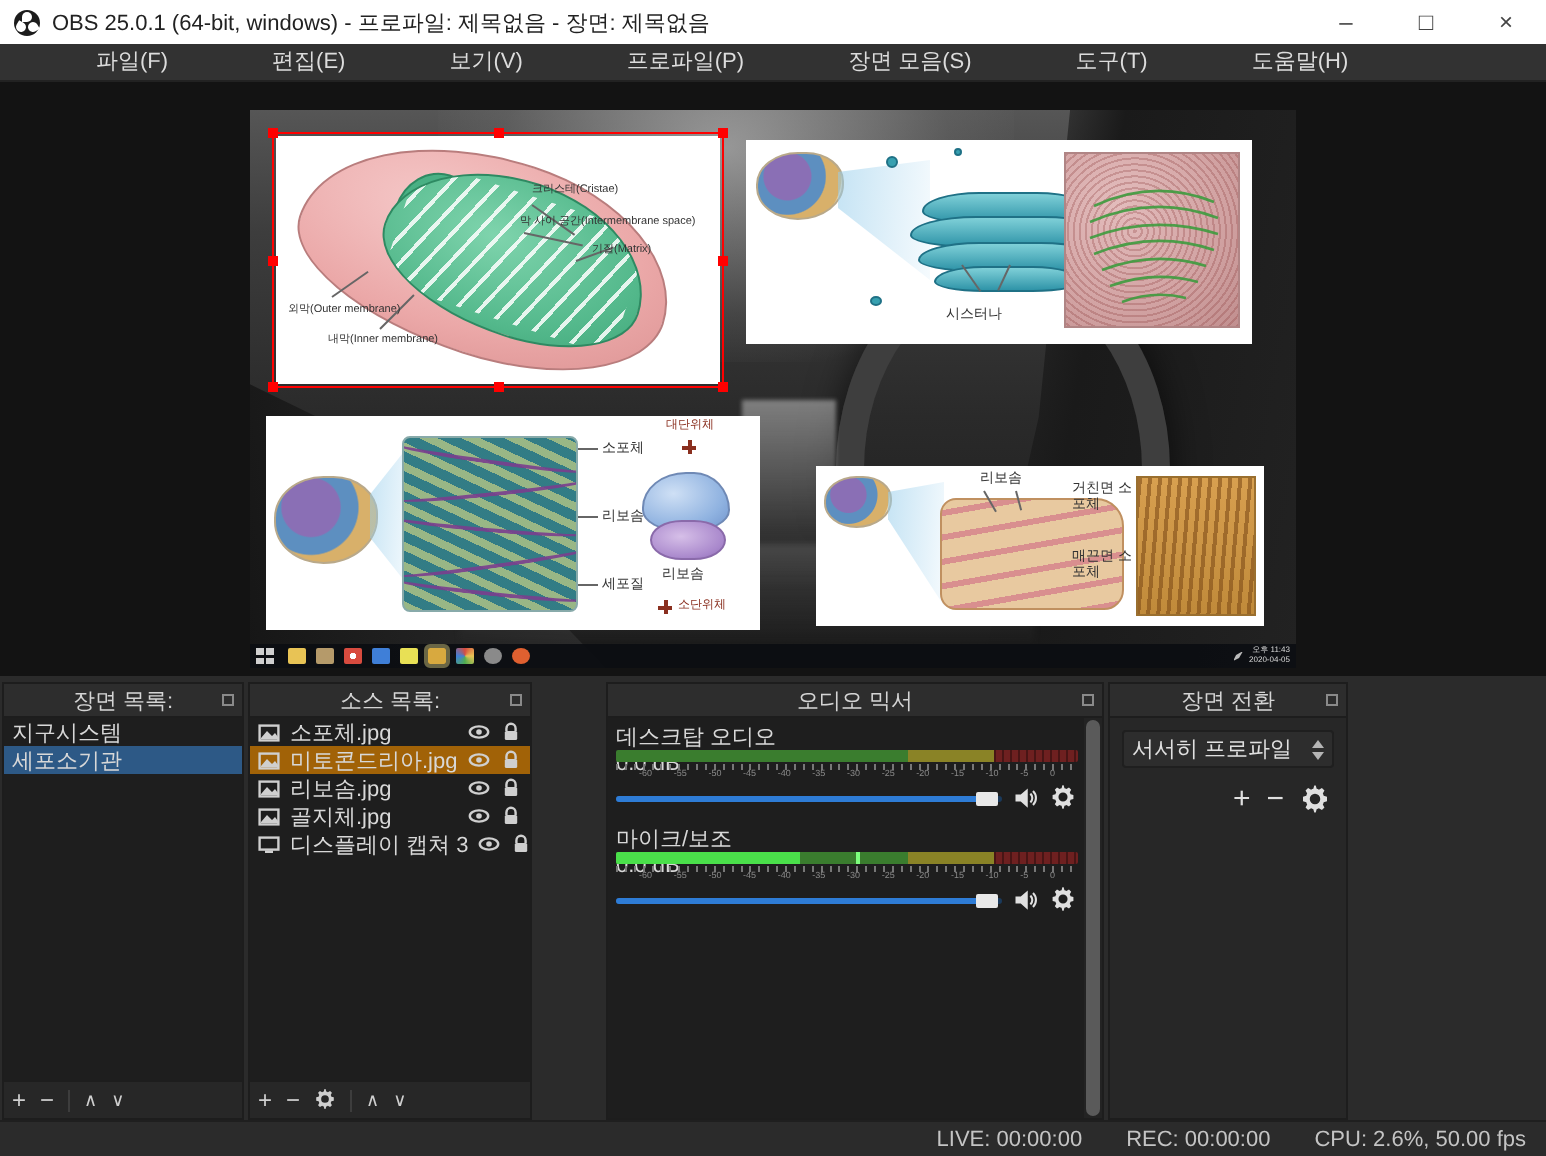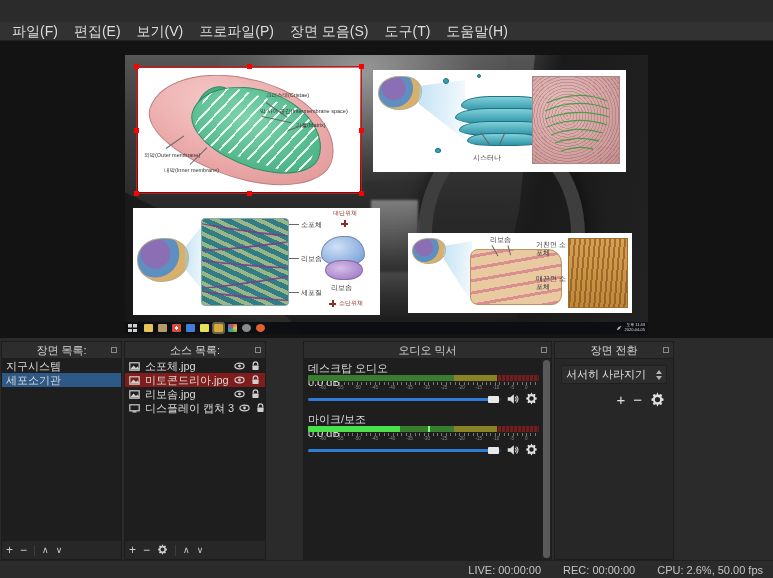--- a/index.html
+++ b/index.html
@@ -18,21 +18,21 @@
   .obs-logo span:nth-child(2){ left:1px; top:6px; transform:rotate(120deg); }
   .obs-logo span:nth-child(3){ left:7px; top:6px; transform:rotate(240deg); }
   .title-text { font-size:11px; color:#222; white-space:nowrap; }
   .win-controls { margin-left:auto; display:flex; height:100%; }
   .win-btn { width:40px; height:100%; display:flex; align-items:center; justify-content:center;
              color:#444; font-size:12px; }
 
   
   .menubar { position:absolute; left:0; top:22px; width:773px; height:19px; background:#323232;
              display:flex; align-items:center; padding-left:4px; border-bottom:1px solid #222; }
-  .menu-item { padding:0 8px; font-size:14px; color:#dcdcdc; line-height:19px; }
+  .menu-item { padding:0 8px; font-size:11px; color:#dcdcdc; line-height:19px;margin-left:36px; }
 
   
   .preview { position:absolute; left:0; top:41px; width:773px; height:297px; background:#131313; }
   .screen { position:absolute; left:125px; top:14px; width:523px; height:279px; overflow:hidden;
             background:linear-gradient(180deg,#565656 0%,#3d3d3d 22%,#2a2a2a 55%,#191919 100%); }
   
   .sky { position:absolute; left:18%; top:0; width:55%; height:45%;
          background:radial-gradient(ellipse at 50% 15%, rgba(190,190,190,.65), rgba(120,120,120,.25) 55%, rgba(80,80,80,0) 75%); }
   .rock-right { position:absolute; right:0; top:0; width:30%; height:100%;
                 background:linear-gradient(100deg, rgba(20,20,20,0) 0%, #1a1a1a 35%, #222 100%);
@@ -151,21 +151,21 @@
 
   .dock-scenes { left:1px; width:121px; }
   .dock-sources { left:124px; width:142px; }
   .dock-mixer { left:303px; width:249px; }
   .dock-transition { left:554px; width:120px; }
   .dock-controls { left:676px; width:96px; }
 
   .row { height:14px; display:flex; align-items:center; padding:0 4px; font-size:11px; color:#d8d8d8;
          white-space:nowrap; }
   .row[data-state="selected"] { background:#2d5986; }
-  .row[data-state="hover"] { background:#7f1d1d; }
+  .row[data-state="hover"] { background:#a16207; }
   .src-ico { width:11px; height:9px; margin-right:5px; position:relative; flex:0 0 auto; }
   .src-ico svg { display:block; }
   .row .spacer { flex:1; }
   .mini-ico { width:11px; height:10px; margin-left:5px; flex:0 0 auto; }
 
   
   .mixer-body { padding:2px 12px 0 4px; }
   .channel { margin-bottom:6px; }
   .ch-top { display:flex; justify-content:space-between; font-size:11px; color:#d8d8d8; height:13px;flex-direction:column; }
   .meter { position:relative; height:6px; margin-top:1px; border-radius:1px; overflow:hidden; }
@@ -211,20 +211,33 @@
                border-top:1px solid #1f1f1f; display:flex; align-items:center; justify-content:flex-end;
                gap:22px; padding-right:10px; font-size:11px; color:#c4c4c4; }
 
   svg .st { fill:none; stroke:#cfcfcf; stroke-width:1.2; }
 </style>
 </head>
 <body>
 
 <div class="app">
 
+  <div class="titlebar">
+    <div class="obs-logo">
+        <span></span>
+        <span></span>
+        <span></span>
+      </div>
+    <div class="title-text">OBS 25.0.1 (64-bit, windows) - 프로파일: 제목없음 - 장면: 제목없음</div>
+    <div class="win-controls">
+      <div class="win-btn">–</div>
+      <div class="win-btn">□</div>
+      <div class="win-btn">×</div>
+    </div>
+  </div>
 
   <div class="menubar">
 
   <div class="menu-item">파일(F)</div>
       <div class="menu-item">편집(E)</div>
       <div class="menu-item">보기(V)</div>
       <div class="menu-item">프로파일(P)</div>
       <div class="menu-item">장면 모음(S)</div>
       <div class="menu-item">도구(T)</div>
       <div class="menu-item">도움말(H)</div>
@@ -454,20 +467,43 @@
             </svg>
           </span>
           <span class="mini-ico">
             <svg width="11" height="10">
               <path class="st" d="M3.2 4.5 V3.2 a2.3 2.3 0 0 1 4.6 0 V4.5"></path>
               <rect x="2.4" y="4.5" width="6.2" height="4.5" rx="0.8" fill="#cfcfcf"></rect>
             </svg>
           </span>
         </div>
 
+        <div class="row" data-icon="image" data-state="">
+          <span class="src-ico ico-image">
+            <svg width="11" height="9">
+              <rect class="st" x="0.8" y="0.8" width="9.4" height="7.4"></rect>
+              <path d="M1.5 7 L4.5 3.5 L7 6 L8.5 4.5 L10 6.5 L10 7.5 L1.5 7.5 Z" fill="#cfcfcf"></path>
+            </svg>
+          </span>
+
+          <span>골지체.jpg</span>
+          <span class="spacer"></span>
+          <span class="mini-ico">
+            <svg width="11" height="10">
+              <ellipse class="st" cx="5.5" cy="5" rx="4.6" ry="2.8"></ellipse>
+              <circle cx="5.5" cy="5" r="1.4" fill="#cfcfcf"></circle>
+            </svg>
+          </span>
+          <span class="mini-ico">
+            <svg width="11" height="10">
+              <path class="st" d="M3.2 4.5 V3.2 a2.3 2.3 0 0 1 4.6 0 V4.5"></path>
+              <rect x="2.4" y="4.5" width="6.2" height="4.5" rx="0.8" fill="#cfcfcf"></rect>
+            </svg>
+          </span>
+        </div>
 
         <div class="row" data-icon="display" data-state="">
 
           <span class="src-ico ico-display">
             <svg width="11" height="9">
               <rect class="st" x="0.8" y="0.8" width="9.4" height="6"></rect>
               <rect x="3.5" y="7.2" width="4" height="1.3" fill="#cfcfcf"></rect>
             </svg>
           </span>
           <span>디스플레이 캡쳐 3</span>
@@ -612,21 +648,21 @@
       </div>
   </div>
 
   <div class="dock dock-transition">
     <div class="dock-header">
       <span>장면 전환</span>
       <span class="dock-float"></span>
     </div>
     <div class="dock-body trans-body" style="bottom:0;background:#272727">
       <div class="combo">
-        <span>서서히 사라지기</span>
+        <span>서서히 프로파일</span>
         <span class="spacer"></span>
         <span class="caret-col">
           <span class="caret-up"></span>
             <span class="caret-down"></span>
         </span>
       </div>
       <div class="trans-tools">
         <span>+</span>
         <span>−</span>
         <span style="display:inline-flex">

